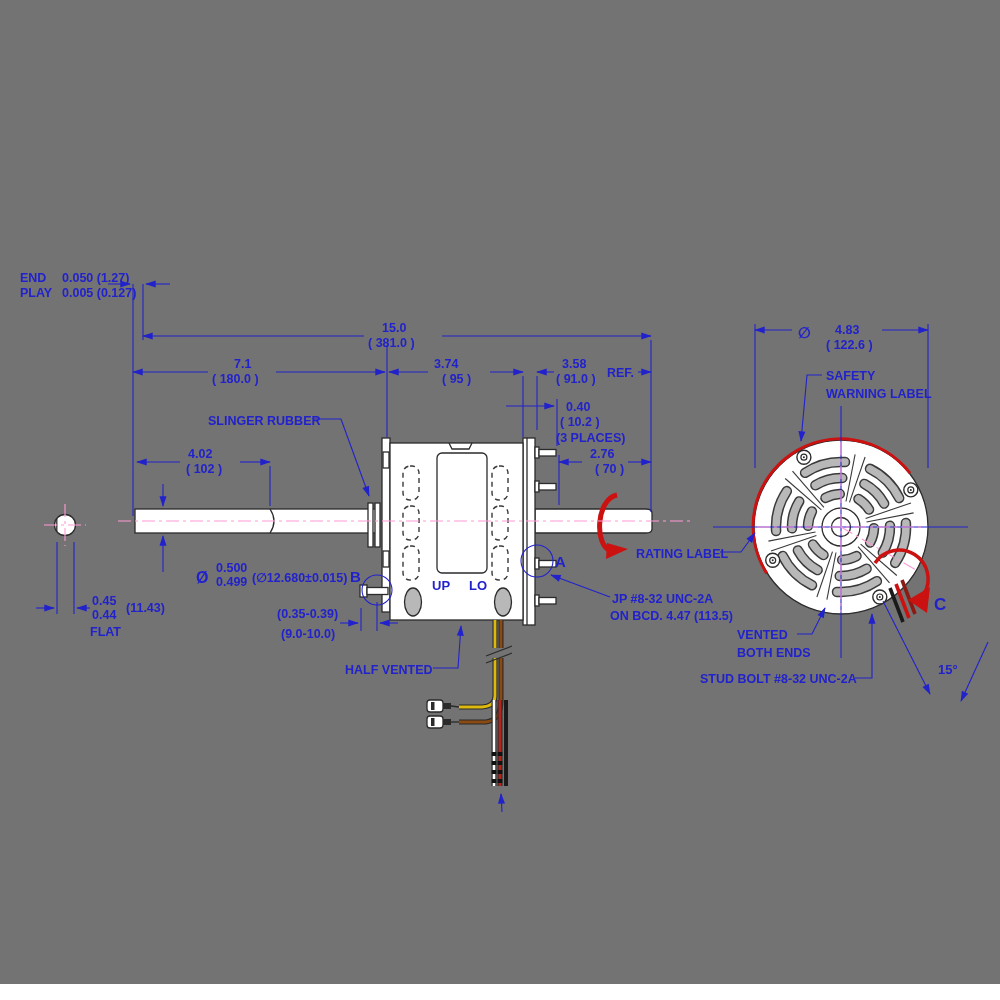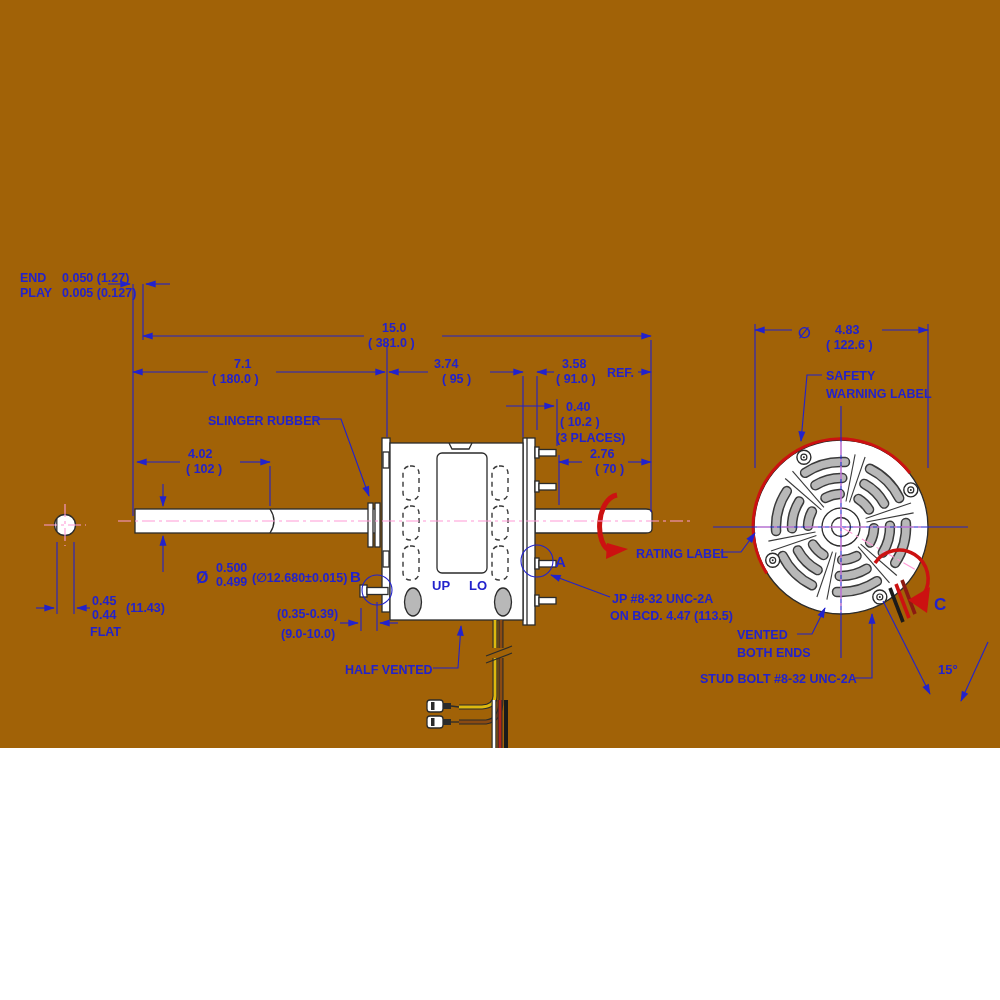--- a/index.html
+++ b/index.html
@@ -1,16 +1,16 @@
 <!DOCTYPE html>
 <html><head>
 <meta charset="utf-8">
 <style>
   html,body{margin:0;padding:0;background:#ffffff;}
-  .stage{position:relative;width:1000px;height:748px;background:#a16207;overflow:hidden;}
+  .stage{position:relative;width:1000px;height:984px;background:#737373;overflow:hidden;}
   svg text{font-family:"Liberation Sans","DejaVu Sans",sans-serif;font-weight:bold;fill:#2222cc;}
   .t12{font-size:12.5px;}
   .t13{font-size:13px;}
   .t15{font-size:15px;}
   .t16{font-size:16px;}
   .t17{font-size:17px;}
   .ink{stroke:#2b2b2b;fill:#ffffff;stroke-width:1.3;}
   .inkl{stroke:#2b2b2b;fill:none;stroke-width:1.3;}
   .dim{stroke:#2222cc;fill:none;stroke-width:1.1;}
   .cl{stroke:#ff9ad5;fill:none;stroke-width:1.1;stroke-dasharray:13 4 3 4;}

